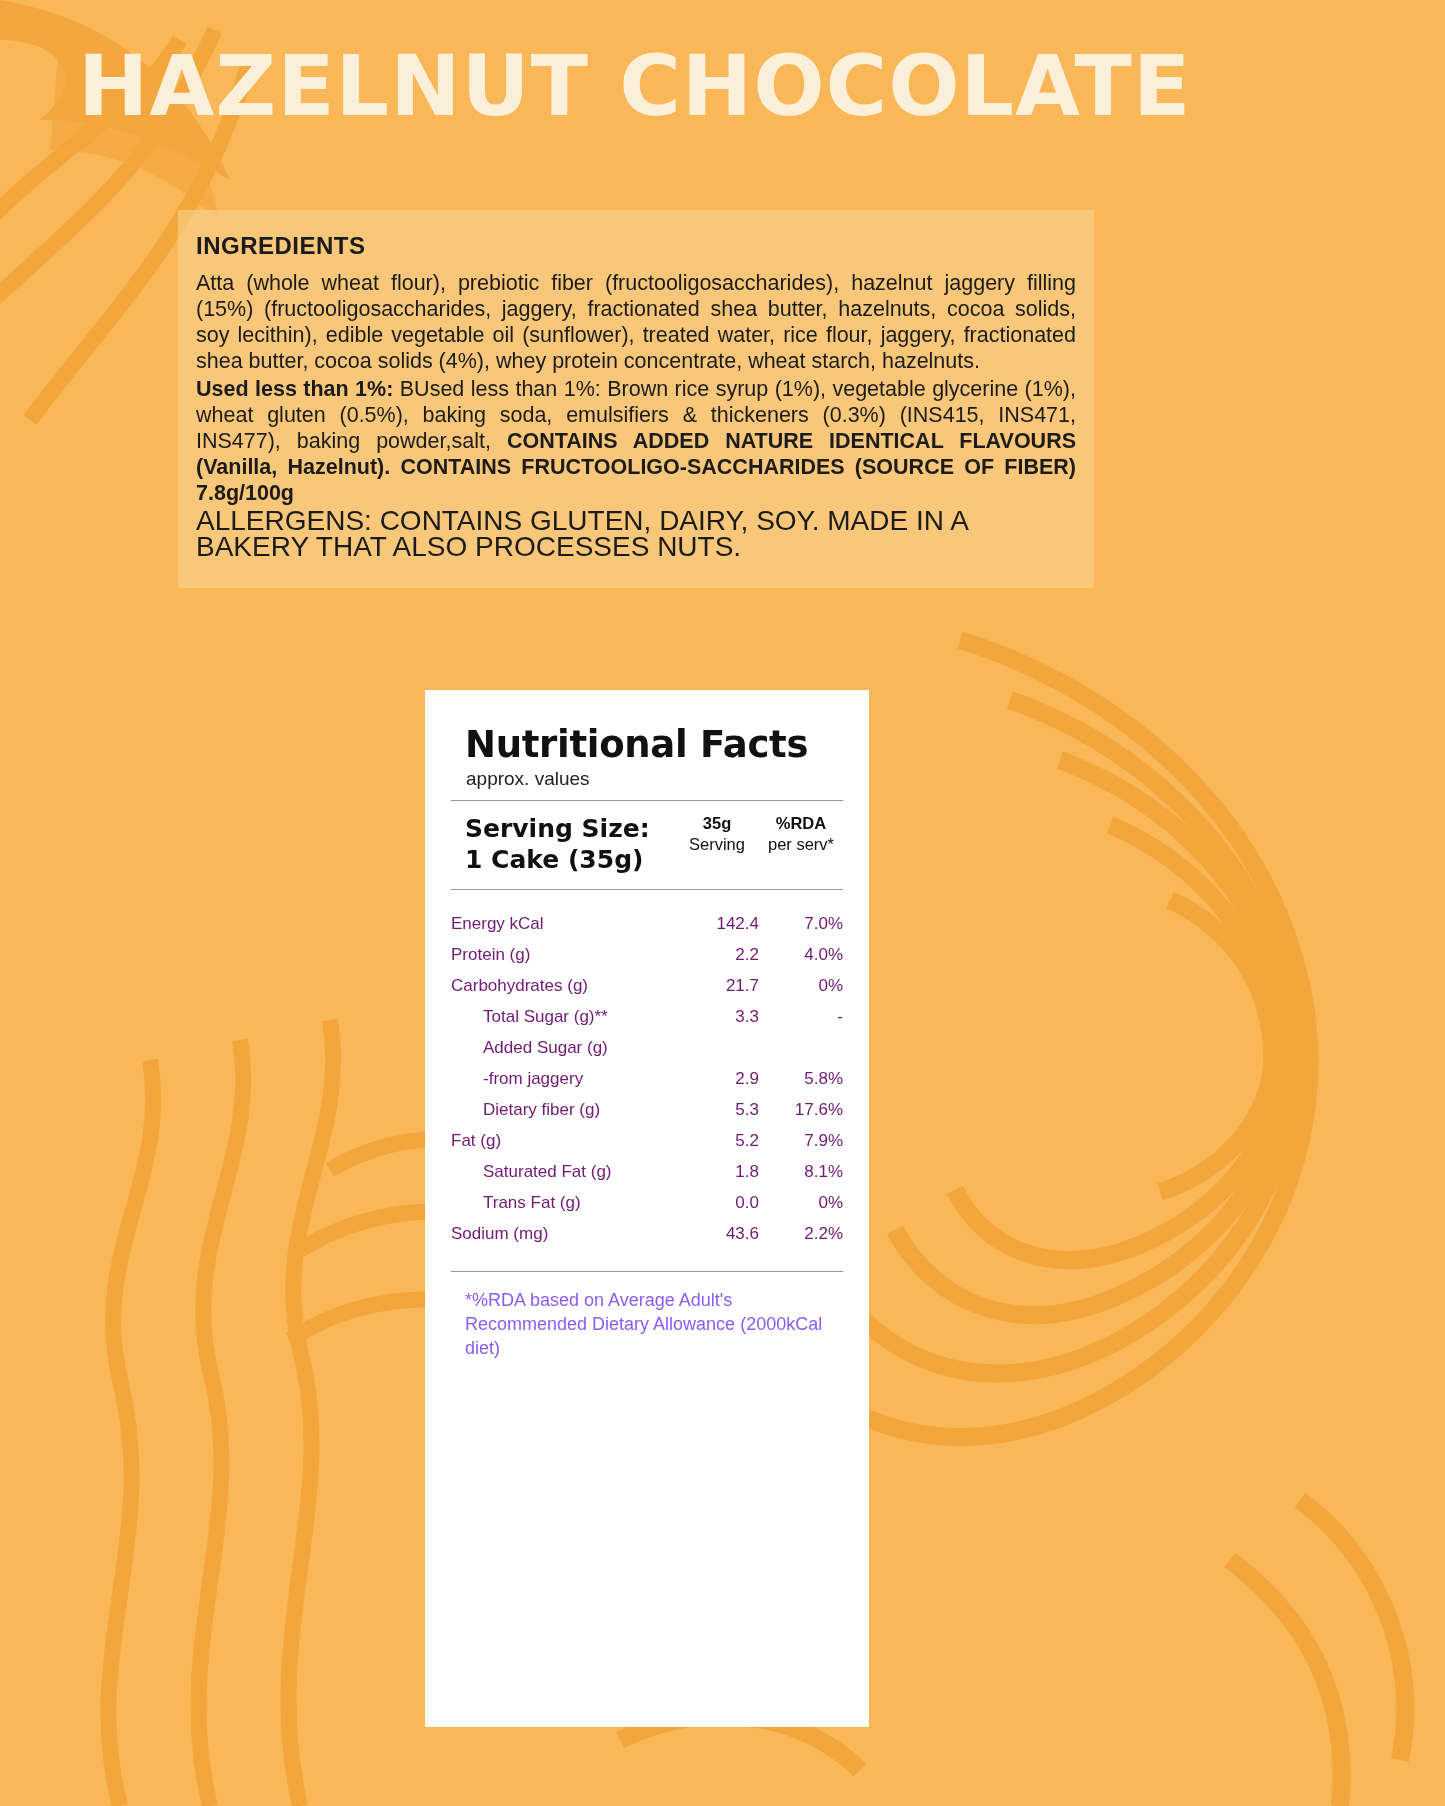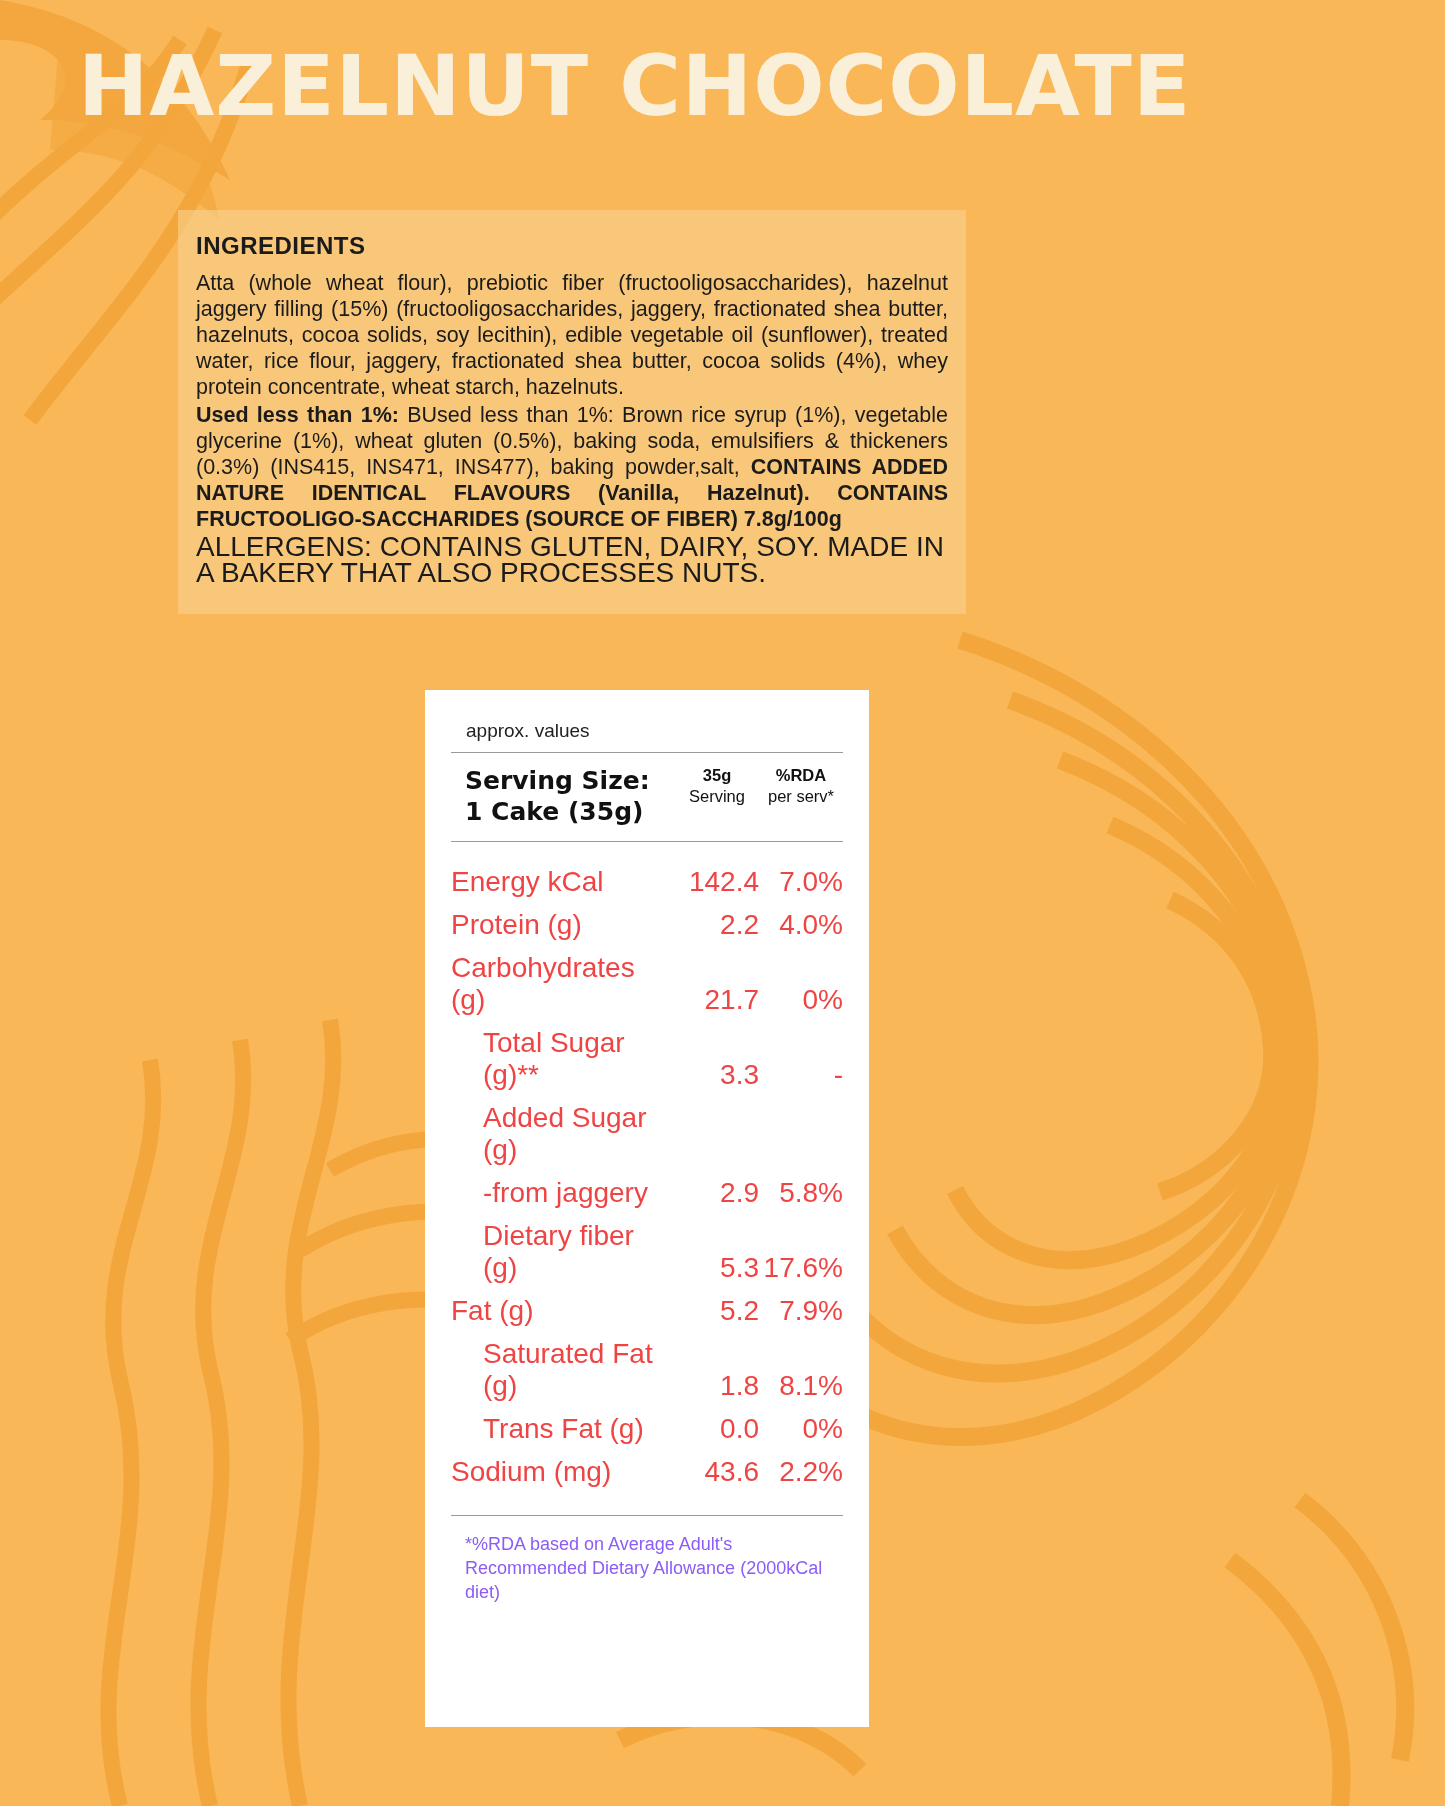--- a/index.html
+++ b/index.html
@@ -41,21 +41,21 @@
     color: #FAEFD9;
     white-space: nowrap;
     font-family: "DejaVu Sans", sans-serif;
   }
 
   
   .ingredients-panel {
     position: absolute;
     left: 178px;
     top: 210px;
-    width: 788px;
+    width: 916px;
     padding: 22px 0 26px 0;
     background: rgba(250, 214, 150, 0.55);
   }
   .ingredients-inner {
     padding: 0 18px 0 18px;
   }
   .ing-heading {
     font-size: 24px;
     font-weight: bold;
     letter-spacing: 0.5px;
@@ -144,22 +144,22 @@
     display: block;
     font-size: 16.5px;
   }
 
   table.nf {
     width: 100%;
     border-collapse: collapse;
     margin-top: 18px;
   }
   table.nf td {
-    font-size: 28px;
-    color: #ef4444;
+    font-size: 17px;
+    color: #701a75;
     padding: 5.5px 0;
     vertical-align: bottom;
   }
   td.nm {
     padding-left: 14px;
   }
   td.nm.indent1 {
     padding-left: 32px;
   }
   td.val {
@@ -231,20 +231,21 @@
         <b>Used less than 1%:</b>
         <span>BUsed less than 1%: Brown rice syrup (1%), vegetable glycerine (1%), wheat gluten (0.5%), baking soda, emulsifiers &amp; thickeners (0.3%) (INS415, INS471, INS477), baking powder,salt,</span>
         <b>CONTAINS ADDED NATURE IDENTICAL FLAVOURS (Vanilla, Hazelnut). CONTAINS FRUCTOOLIGO-SACCHARIDES (SOURCE OF FIBER) 7.8g/100g</b>
       </p>
       <p class="ing-allergens">ALLERGENS: CONTAINS GLUTEN, DAIRY, SOY. MADE IN A BAKERY THAT ALSO PROCESSES NUTS.</p>
     </div>
   </div>
 </div>
 
 <div class="nutri-card">
+  <div class="nf-title">Nutritional Facts</div>
   <div class="nf-sub">approx. values</div>
   <div class="rule"></div>
 
   <div class="serving-row">
     <div class="serving-label">
       <span>Serving Size:</span><br>
       <span>1 Cake (35g)</span>
     </div>
     <div class="serving-cols">
       <div class="serving-col">

